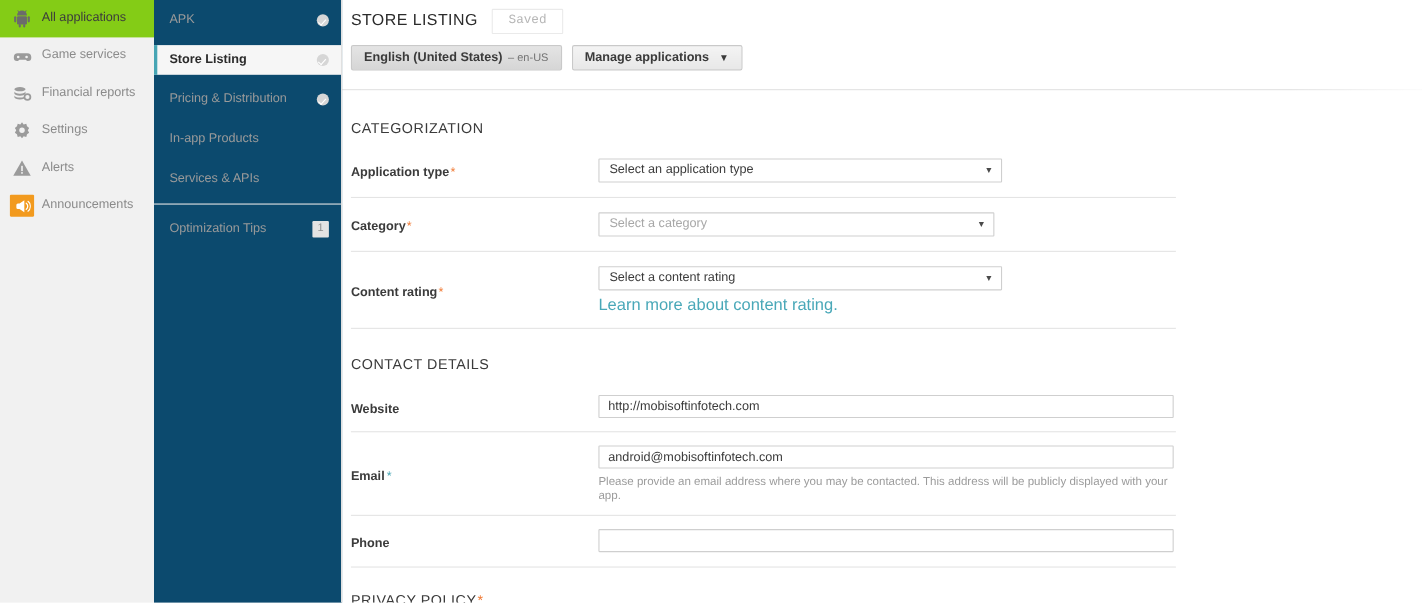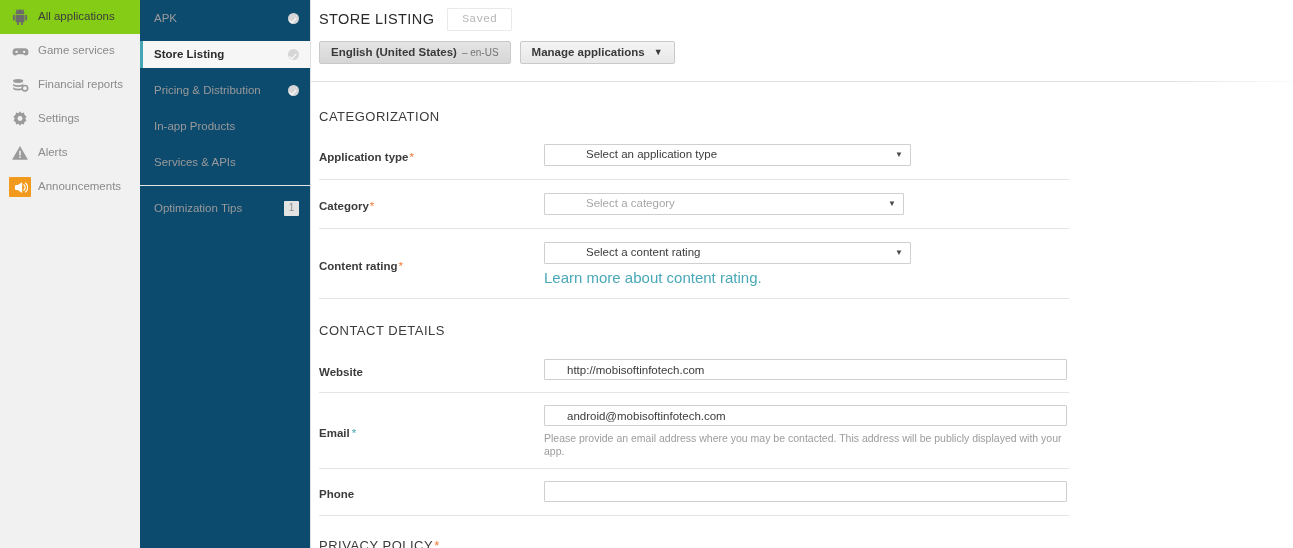--- a/index.html
+++ b/index.html
@@ -217,30 +217,30 @@
     height: 22px;
     border: 1px solid #cfcfcf;
     background: #fff;
     display: flex; align-items: center;
     padding: 0 7px 0 9px;
     font-size: 11.5px;
     color: #3b3b3b;
     cursor: pointer;
     border-radius: 1px;
   }
-  .select .sv { flex: 1; line-height: 1; margin-left: 32px; }
+  .select .sv { flex: 1; line-height: 1; }
   .select .sv.ph { color: #a7a7a7; }
   .select .sc { font-size: 8px; color: #4a4a4a; line-height: 1; }
 
   .tinput {
     height: 21px;
     border: 1px solid #cfcfcf;
     background: #fff;
     display: flex; align-items: center;
-    padding: 0 22px;
+    padding: 0 8px;
     font-size: 11.5px;
     color: #3b3b3b;
     border-radius: 1px;
     width: 523px;
     cursor: text;
   }
 
   .helper {
     font-size: 10.5px;
     color: #9c9c9c;

